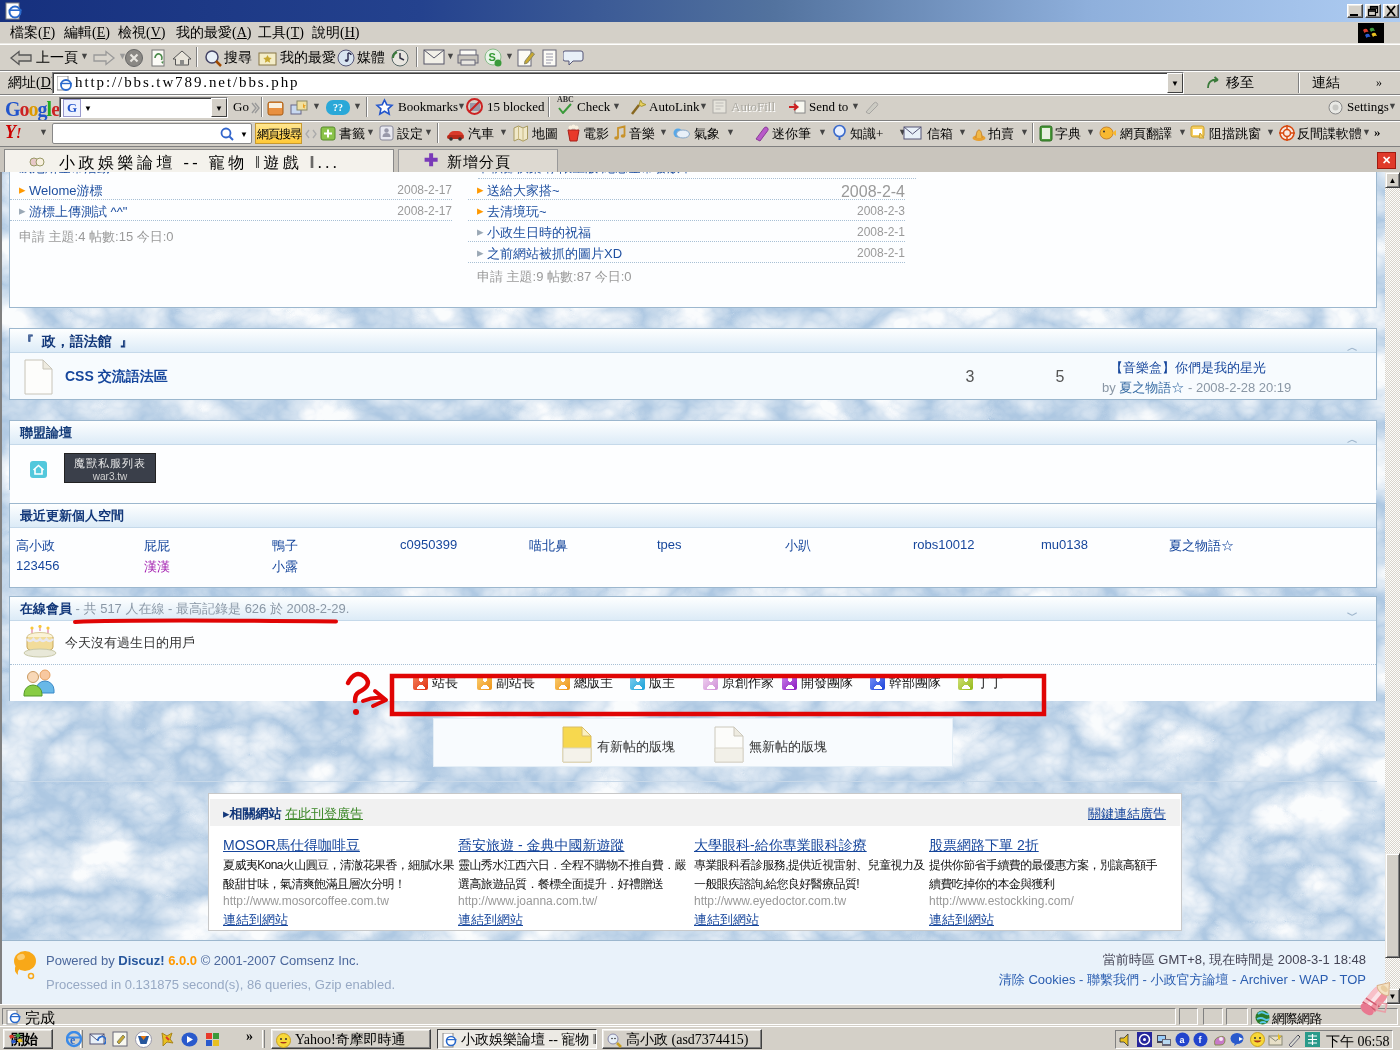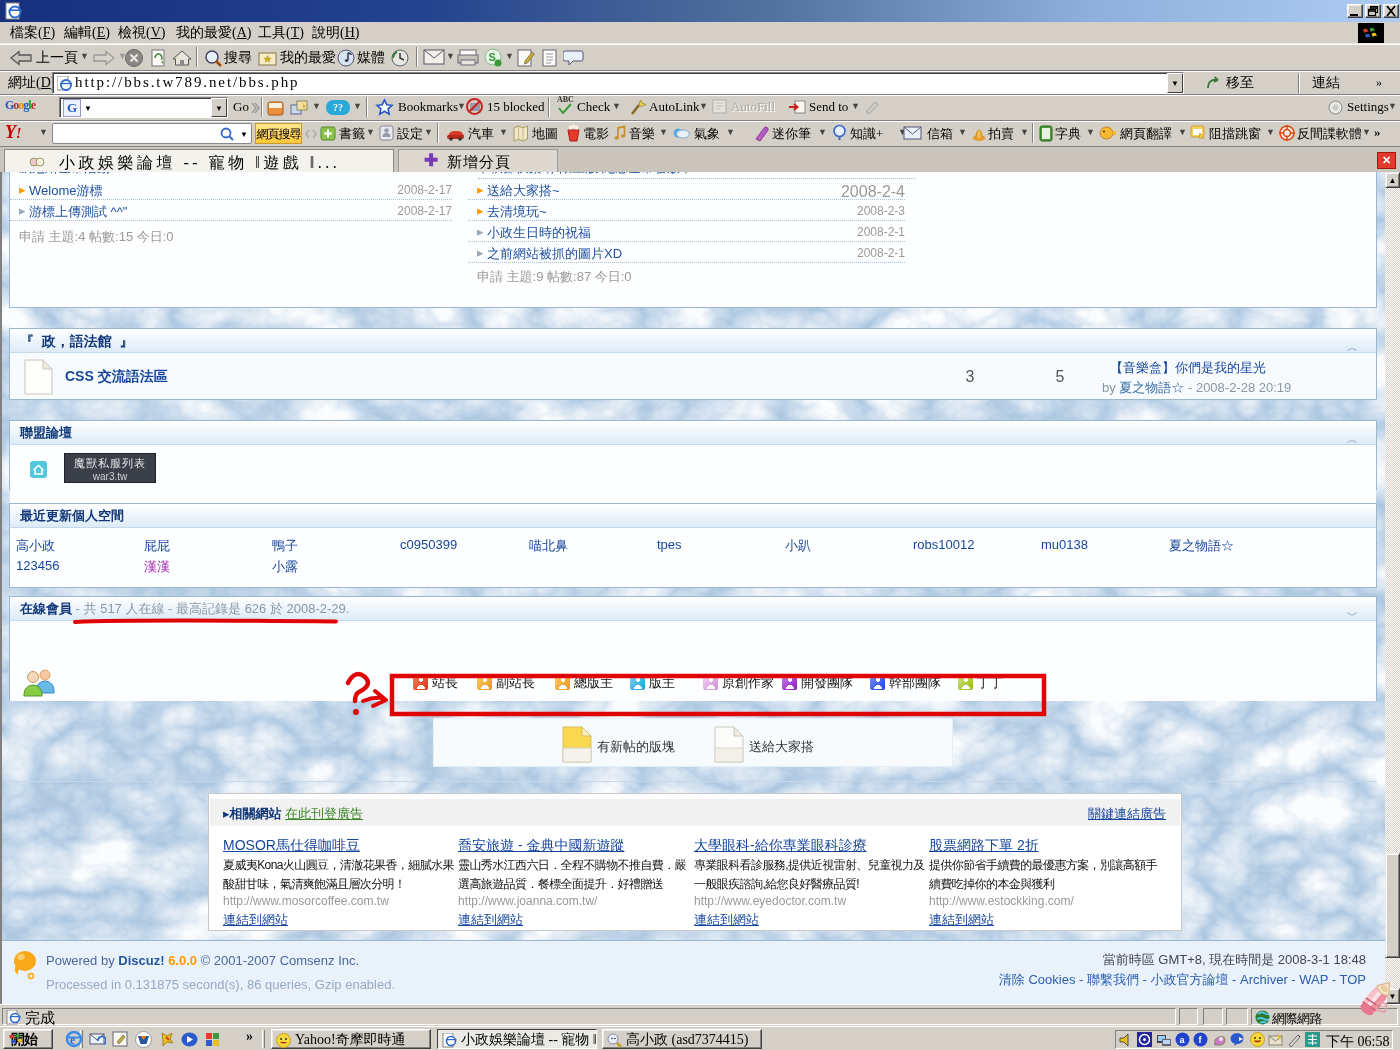--- a/index.html
+++ b/index.html
@@ -172,21 +172,21 @@
  </div>
  <svg class="abs" style="left:1205px;top:4px" width="18" height="16">
       <path d="M3 13 C3 6 8 4 13 5 M13 5 l-3.5-3 M13 5 l-4 2" stroke="#3A7A3A" stroke-width="1.8" fill="none"></path>
     </svg>
  <span class="abs" style="left:1226px;top:3px;font-size:14px">移至</span>
  <div class="tsep" style="left:1298px"></div>
  <span class="abs" style="left:1312px;top:3px;font-size:14px">連結</span>
  <span class="abs" style="left:1376px;top:4px;font-size:12px">»</span>
 </div>
 <div id="gbar" class="serif">
- <span class="abs" style="left:5px;top:3px;font-size:12px;font-weight:bold;letter-spacing:-1px"><span style="color:#2255CC">G</span><span style="color:#CC2222">o</span><span style="color:#DD9900">o</span><span style="color:#2255CC">g</span><span style="color:#22AA22">l</span><span style="color:#CC2222">e</span></span>
+ <span class="abs" style="left:5px;top:3px;font-size:20px;font-weight:bold;letter-spacing:-1px"><span style="color:#2255CC">G</span><span style="color:#CC2222">o</span><span style="color:#DD9900">o</span><span style="color:#2255CC">g</span><span style="color:#22AA22">l</span><span style="color:#CC2222">e</span></span>
  <div class="abs" style="left:59px;top:2px;width:169px;height:21px;background:#fff;border:1px solid;border-color:#808080 #fff #fff #808080;box-shadow:inset 1px 1px 0 #404040">
    <span class="abs" style="left:3px;top:1px;color:#2255CC;font-weight:bold;font-size:13px;border:1px solid #99C;padding:0 3px;background:#EEF2FF">G</span>
       <span class="abs" style="left:24px;top:6px;font-size:8px">▼</span>
    <div class="abs" style="right:0;top:0;width:16px;height:19px;background:#D4D0C8;border:1px solid;border-color:#fff #404040 #404040 #fff">
         <span style="position:absolute;left:3px;top:5px;font-size:8px">▼</span>
       </div>
  </div>
  <span class="abs" style="left:233px;top:4px">Go</span>
  <svg class="abs" style="left:250px;top:7px" width="10" height="12">
       <path d="M2 1 l4 5 -4 5 M5 1 l4 5 -4 5" stroke="#999" stroke-width="1.4" fill="none"></path>
@@ -253,21 +253,21 @@
 <div id="ybar" class="serif">
  <span class="abs" style="left:5px;top:1px;font-size:18px;font-weight:bold;color:#CC0000;font-style:italic">Y<span style="font-size:14px">!</span></span>
  <span class="abs" style="left:39px;top:6px;font-size:9px;color:#444">▼</span>
  <div class="abs" style="left:52px;top:2px;width:200px;height:21px;background:#fff;border:1px solid #888;border-radius:2px">
    <svg class="abs" style="right:16px;top:2px" width="16" height="16">
         <circle cx="7" cy="7" r="4.5" fill="none" stroke="#36C" stroke-width="1.8"></circle>
         <path d="M10.5 10.5 L14 14" stroke="#36C" stroke-width="2"></path>
       </svg>
    <span class="abs" style="right:3px;top:6px;font-size:8px">▼</span>
  </div>
- <div class="abs" style="left:255px;top:2px;width:47px;height:21px;background:linear-gradient(#FFE792,#FFC937);border:1px solid #C89A30;text-align:center;line-height:20px;font-size:12px;letter-spacing:-1px">網頁搜尋</div>
+ <div class="abs" style="left:255px;top:2px;width:47px;height:21px;background:linear-gradient(#FFE792,#FFC937);border:1px solid #C89A30;text-align:right;line-height:20px;font-size:12px;letter-spacing:-1px">網頁搜尋</div>
  <svg class="abs" style="left:305px;top:8px" width="12" height="10">
       <path d="M4 1 l-3 4 3 4 M8 1 l3 4 -3 4" stroke="#AAA" stroke-width="1.3" fill="none"></path>
     </svg>
  <svg class="abs" style="left:320px;top:4px" width="16" height="17">
       <rect x="1" y="2" width="14" height="13" rx="2" fill="#8BC34A" stroke="#578A2A"></rect>
       <path d="M8 4.5 v8 M4 8.5 h8" stroke="#fff" stroke-width="2"></path>
     </svg>
  <span class="abs" style="left:339px;top:4px">書籤</span>
     <span class="abs" style="left:366px;top:6px;font-size:9px;color:#444">▼</span>
  <svg class="abs" style="left:379px;top:4px" width="15" height="16">
@@ -480,20 +480,33 @@
     <a class="abs" style="left:1031px;top:9px;color:#16469C">mu0138</a>
     <a class="abs" style="left:1159px;top:9px;color:#16469C">夏之物語☆</a>
     <a class="abs" style="left:6px;top:30px;color:#16469C">123456</a>
     <a class="abs" style="left:134px;top:30px;color:#a21caf">漢漢</a>
     <a class="abs" style="left:262px;top:30px;color:#16469C">小露</a>
   </div>
  </div>
 
  <div class="sect" style="top:424px;height:105px">
   <div class="shead" style="font-size:13px">在線會員<span style="font-weight:normal;color:#8A97A5"> - 共 517 人在線 - 最高記錄是 626 於 2008-2-29.</span><span class="chev">﹀</span></div>
+  <div class="abs" style="left:0;top:24px;width:1366px;height:44px;background:#FDFEFF;border-bottom:1px dotted #A8C0D5">
+    <svg class="abs" style="left:13px;top:4px" width="34" height="34" viewBox="0 0 34 34">
+      <path d="M9 8 v-5 M17 6 v-5 M25 8 v-5" stroke="#E8A0B8" stroke-width="1.6"></path>
+      <circle cx="9" cy="3" r="1.6" fill="#F8C838"></circle>
+          <circle cx="17" cy="1.5" r="1.6" fill="#F8C838"></circle>
+          <circle cx="25" cy="3" r="1.6" fill="#F8C838"></circle>
+      <ellipse cx="17" cy="12" rx="13" ry="4.5" fill="#FBF3D8" stroke="#D8C898"></ellipse>
+      <path d="M4 12 v10 q0 4.5 13 4.5 q13 0 13-4.5 v-10" fill="#F2DC9A" stroke="#C8A85A"></path>
+      <path d="M4 14 q3 4 6.5 0 q3 4 6.5 0 q3 4 6.5 0 q3 4 6.5 0" fill="none" stroke="#E8E8F0" stroke-width="2.5"></path>
+      <ellipse cx="17" cy="28" rx="16" ry="4" fill="#E8E8D8" stroke="#C8C8A8"></ellipse>
+    </svg>
+    <span class="abs" style="left:55px;top:13px;color:#333;font-size:13px">今天沒有過生日的用戶</span>
+  </div>
   <div class="abs" style="left:0;top:69px;width:1366px;height:35px;background:#FDFEFF;font-size:13px">
     <svg class="abs" style="left:13px;top:2px" width="34" height="30" viewBox="0 0 34 30">
       <circle cx="22" cy="7" r="5" fill="#F8C8A0" stroke="#E8A060"></circle>
           <path d="M13 22 a9 9 0 0 1 18 0 v3 h-18z" fill="#68B8E8" stroke="#3888C8"></path>
       <circle cx="10" cy="9" r="5.5" fill="#F8D8B8" stroke="#C89860"></circle>
           <path d="M1 26 a9 9 0 0 1 18 0 v2 h-18z" fill="#88CC44" stroke="#55992A"></path>
     </svg>
     <span class="legend" style="left:403px"><i class="uic" style="background:linear-gradient(135deg,#F4835E,#E03010)"></i>站長</span>
     <span class="legend" style="left:467px"><i class="uic" style="background:linear-gradient(135deg,#FACF72,#EE9418)"></i>副站長</span>
     <span class="legend" style="left:545px"><i class="uic" style="background:linear-gradient(135deg,#FACF72,#EE9418)"></i>總版主</span>
@@ -510,21 +523,21 @@
         <path d="M1 1 h19 l9 9 v26 h-28z" fill="#F7D84E" stroke="#D8BC66"></path>
         <path d="M20 1 l9 9 h-9z" fill="#FBF0C0" stroke="#D8BC66"></path>
         <path d="M1 22 h28 v14 h-28z" fill="#F4F2EA" stroke="#D8D4C0"></path>
       </svg>
    <span class="abs" style="left:163px;top:19px">有新帖的版塊</span>
    <svg class="abs" style="left:280px;top:7px" width="30" height="37">
         <path d="M1 1 h19 l9 9 v26 h-28z" fill="#FCFCFA" stroke="#CCC8BC"></path>
         <path d="M20 1 l9 9 h-9z" fill="#EEEBE0" stroke="#CCC8BC"></path>
         <path d="M1 22 h28 v14 h-28z" fill="#F2F0E8" stroke="#D8D4C8"></path>
       </svg>
-   <span class="abs" style="left:315px;top:19px">送給大家搭</span>
+   <span class="abs" style="left:315px;top:19px">無新帖的版塊</span>
  </div>
  <div class="abs" style="left:9px;top:609px;width:1368px;border-top:1px solid #C8D8E8"></div>
 
  <div class="abs" style="left:208px;top:621px;width:974px;height:138px;background:#fff;border:1px solid #C8C8C8">
    <div class="abs" style="left:1px;top:5px;width:970px;height:27px;background:#F1F1F1;font-size:13px">
      <span class="abs" style="left:13px;top:6px;color:#13387A">▸<b>相關網站</b></span>
      <a class="abs" style="left:75px;top:6px;color:#3A8626;text-decoration:underline">在此刊登廣告</a>
      <a class="abs" style="right:14px;top:6px;color:#16469C;text-decoration:underline">關鍵連結廣告</a>
    </div>
    <div class="adcol" style="left:14px">

